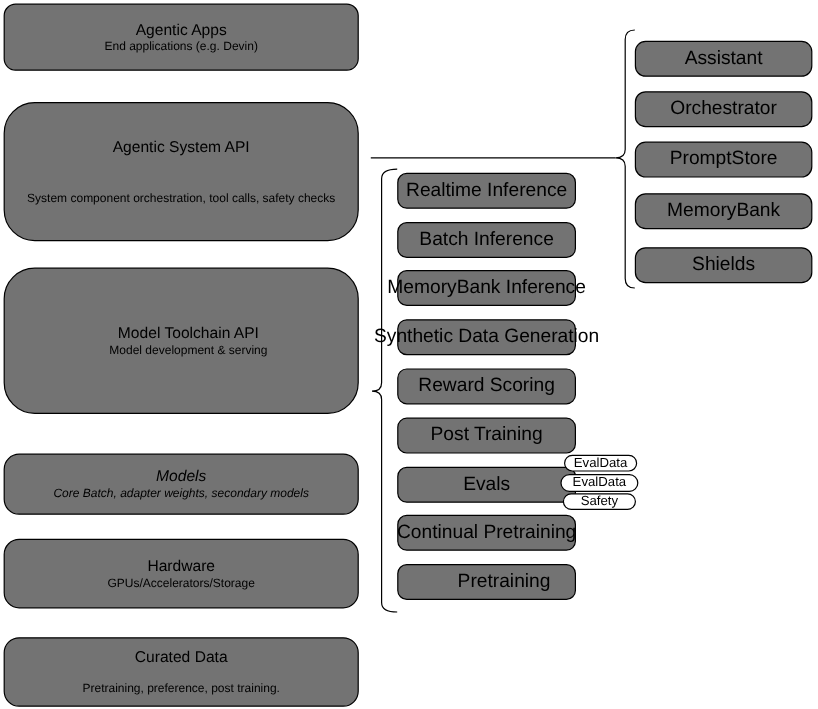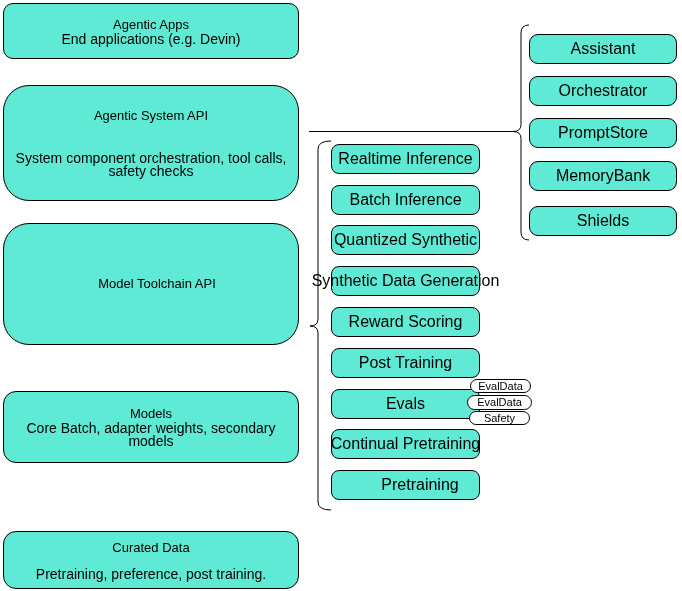--- a/index.html
+++ b/index.html
@@ -15,29 +15,29 @@
   .overlay {
     position: absolute;
     left: 0; top: 0;
     width: 682px; height: 591px;
     pointer-events: none;
   }
   .node {
     position: absolute;
     box-sizing: border-box;
     border: 1px solid #000000;
-    background: #5eead4;
+    background: #737373;
     display: flex;
     flex-direction: column;
     align-items: center;
     justify-content: center;
     text-align: center;
   }
   .layer .node-title { font-size: 13px; line-height: 16px; }
-  .layer .node-subtitle { font-size: 14px; line-height: 13px; margin-top: 0; }
+  .layer .node-subtitle { font-size: 10px; line-height: 13px; margin-top: 0; }
   .item { font-size: 16px; white-space: nowrap; }
   .pill {
     position: absolute;
     box-sizing: border-box;
     border: 1px solid #000000;
     border-radius: 8px;
     background: #ffffff;
     display: flex;
     align-items: center;
     justify-content: center;
@@ -63,41 +63,46 @@
     <div class="node-subtitle">End applications (e.g. Devin)</div>
   </div>
 
   <div class="node layer" style="left:3px; top:85px; width:296px; height:116px; border-radius:26px;gap:28px;">
     <div class="node-title">Agentic System API</div>
     <div class="node-subtitle">System component orchestration, tool calls, safety checks</div>
   </div>
 
   <div class="node layer" style="left:3px; top:223px; width:296px; height:122px; border-radius:26px;padding-left:12px;">
     <div class="node-title">Model Toolchain API</div>
+    <div class="node-subtitle">Model development &amp; serving</div>
   </div>
 
-  <div class="node layer" style="left:3px; top:391px; width:296px; height:72px; border-radius:13px;">
+  <div class="node layer" style="left:3px; top:378px; width:296px; height:51px; border-radius:13px;font-style:italic;">
     <div class="node-title">Models</div>
     <div class="node-subtitle">Core Batch, adapter weights, secondary models</div>
   </div>
 
+  <div class="node layer" style="left:3px; top:449px; width:296px; height:58px; border-radius:13px;">
+    <div class="node-title">Hardware</div>
+    <div class="node-subtitle">GPUs/Accelerators/Storage</div>
+  </div>
 
   <div class="node layer" style="left:3px; top:531px; width:296px; height:58px; border-radius:13px;gap:12px;">
     <div class="node-title">Curated Data</div>
     <div class="node-subtitle">Pretraining, preference, post training.</div>
   </div>
 
   <div class="node item" style="left:331px; top:144px; width:149px; height:30px; border-radius:8px;">
     <span>Realtime Inference</span>
   </div>
   <div class="node item" style="left:331px; top:185px; width:149px; height:30px; border-radius:8px;">
     <span>Batch Inference</span>
   </div>
   <div class="node item" style="left:331px; top:225px; width:149px; height:30px; border-radius:8px;">
-    <span>Quantized Synthetic</span>
+    <span>MemoryBank Inference</span>
   </div>
   <div class="node item" style="left:331px; top:266px; width:149px; height:30px; border-radius:8px;">
     <span>Synthetic Data Generation</span>
   </div>
   <div class="node item" style="left:331px; top:307px; width:149px; height:30px; border-radius:8px;">
     <span>Reward Scoring</span>
   </div>
   <div class="node item" style="left:331px; top:348px; width:149px; height:30px; border-radius:8px;">
     <span>Post Training</span>
   </div>

